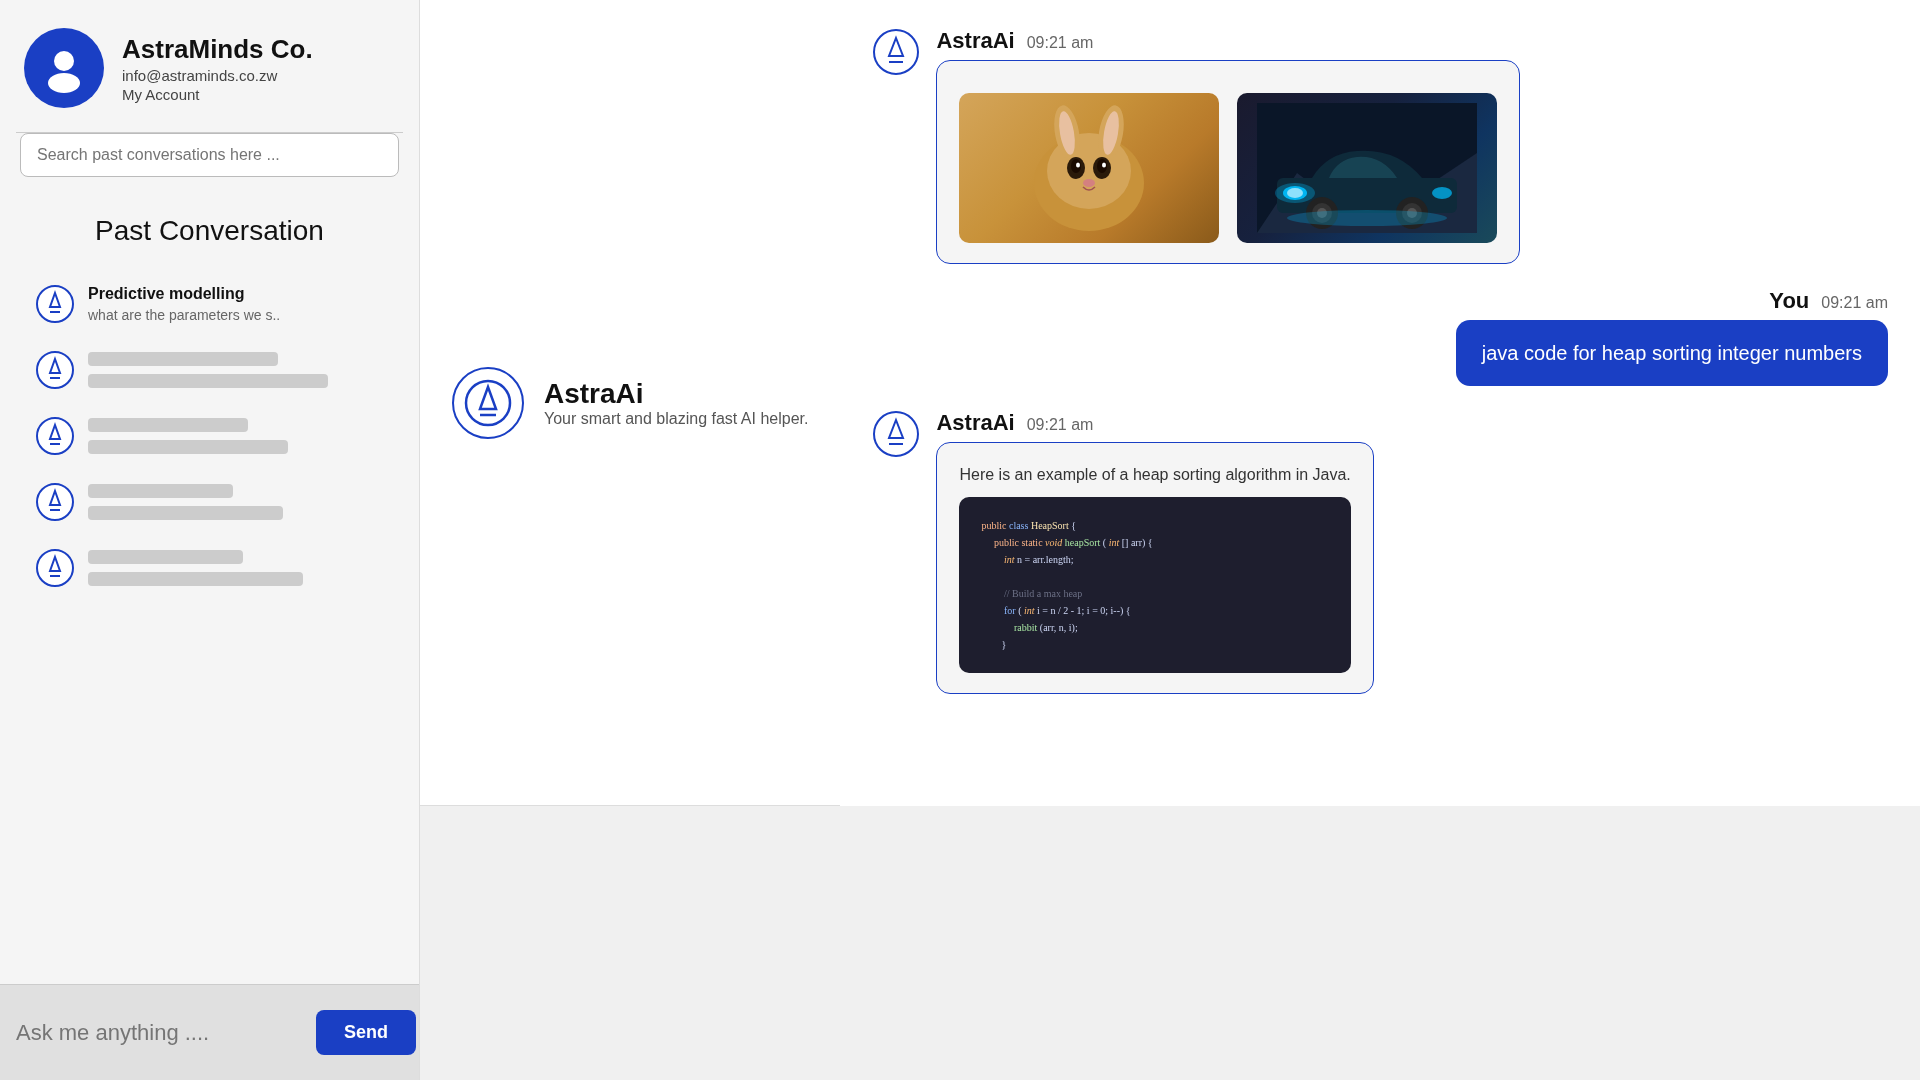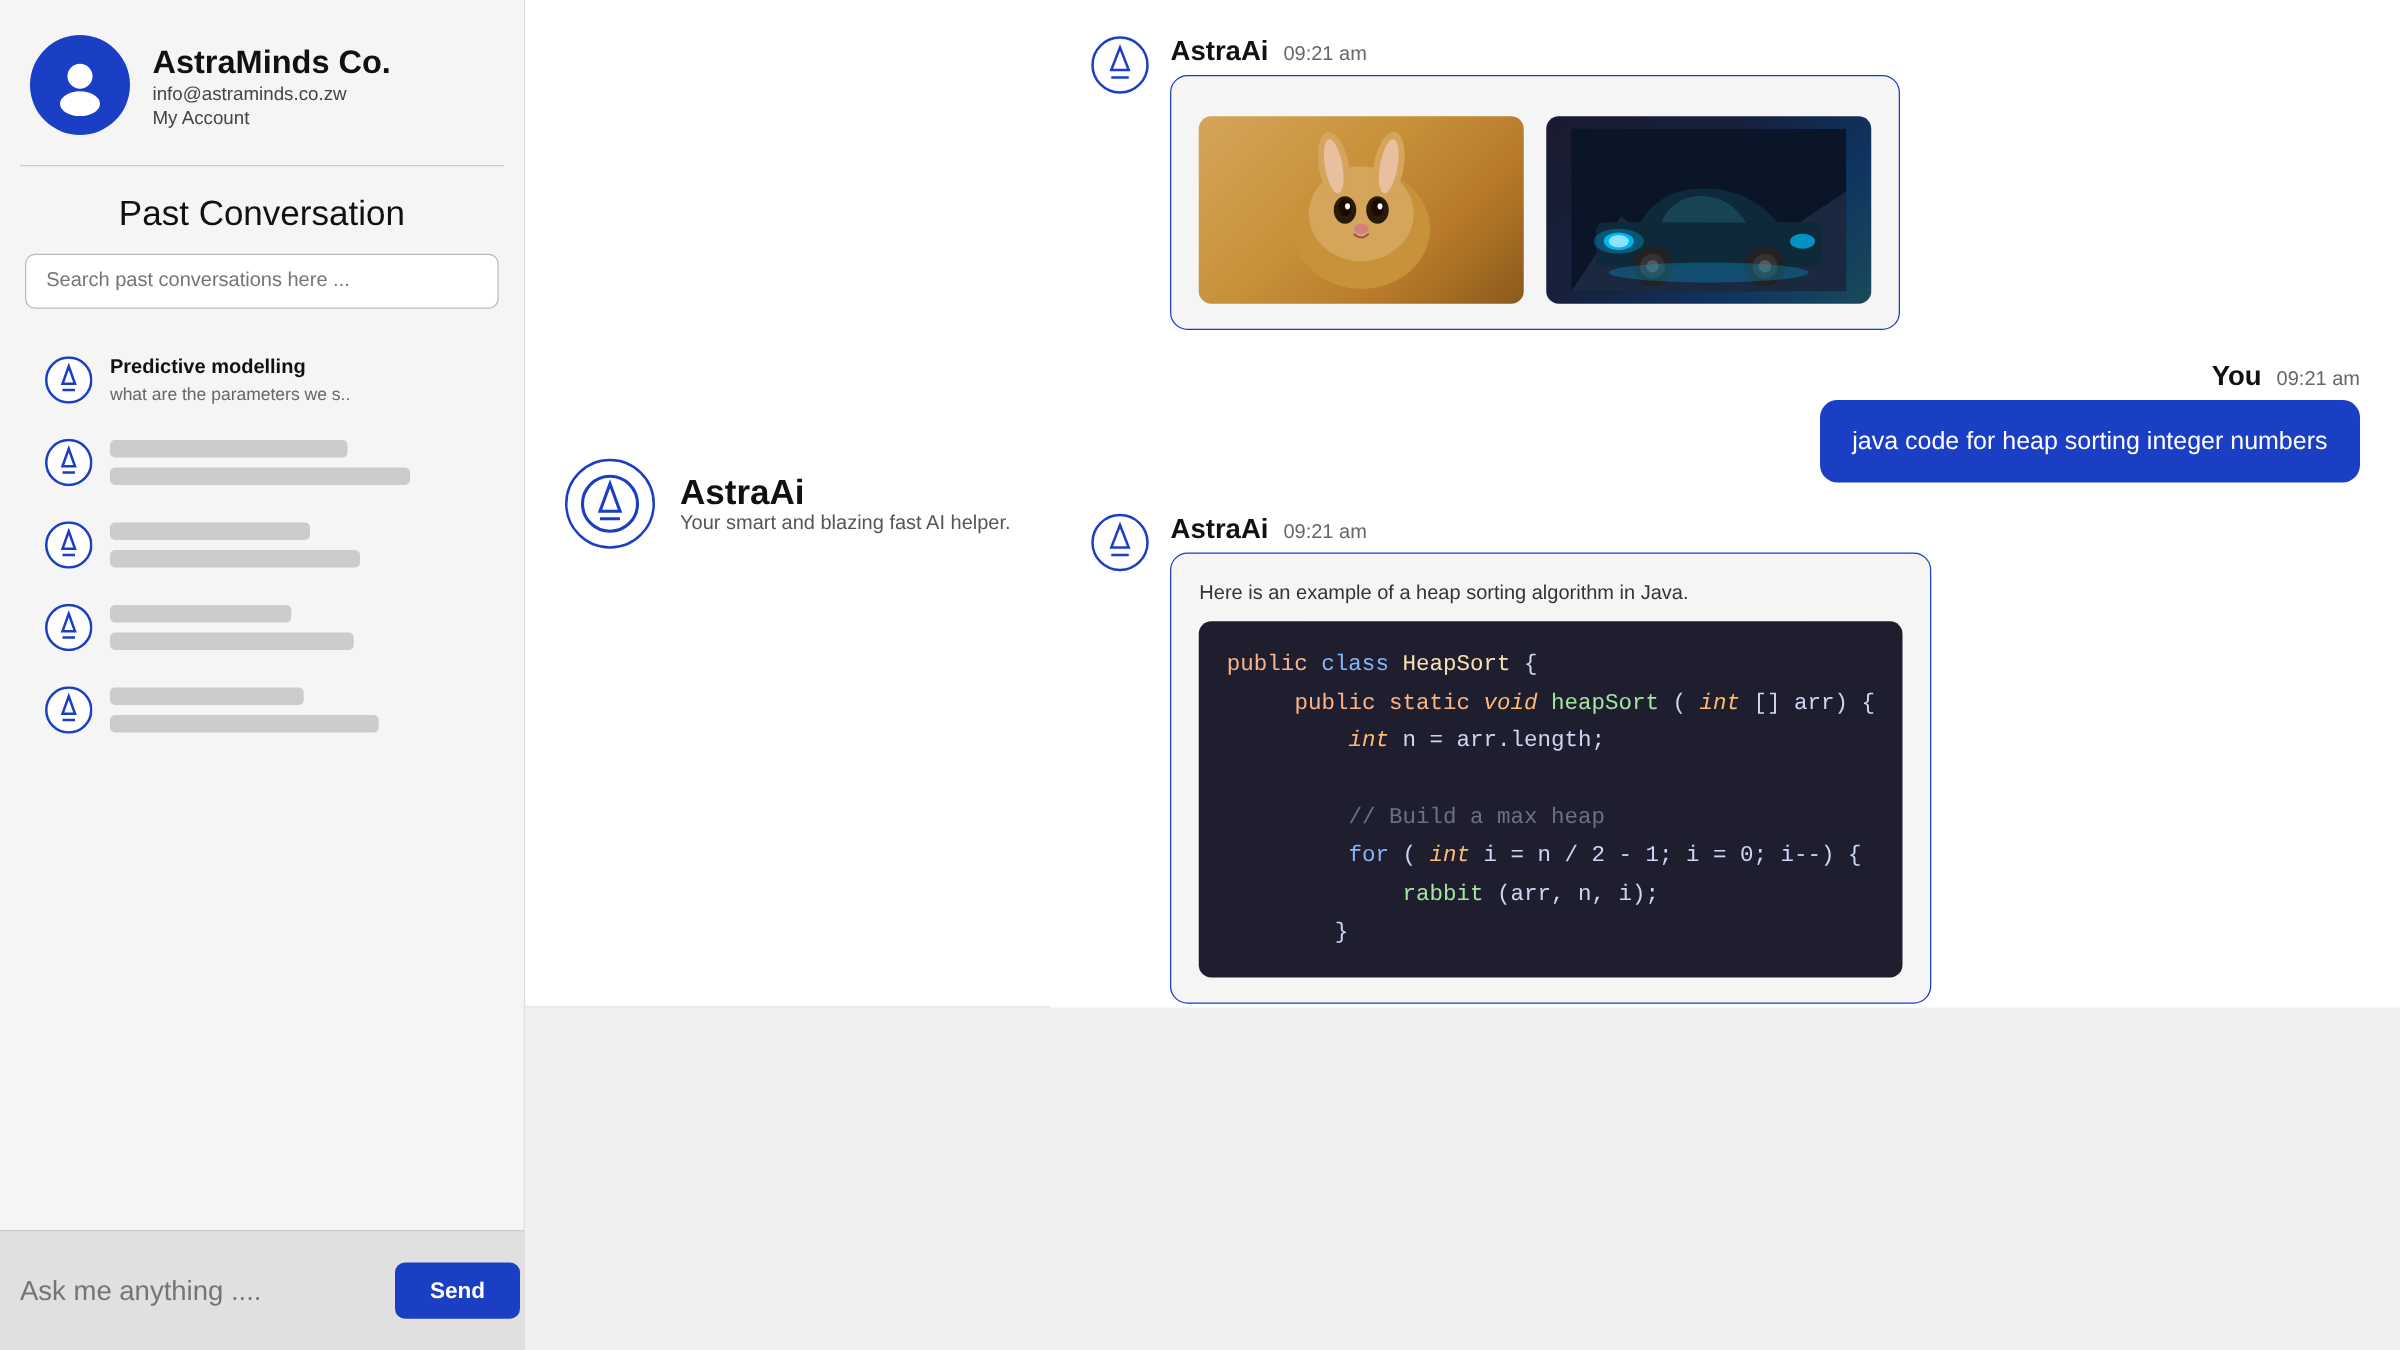--- a/index.html
+++ b/index.html
@@ -326,22 +326,22 @@
     .code-intro {
       font-size: 16px;
       color: #333;
       margin-bottom: 10px;
     }
 
     .code-block {
       background: #1e1e2e;
       border-radius: 10px;
       padding: 20px 22px;
-      font-family: Liberation Mono, monospace;
-      font-size: 18px;
+      font-family: Liberation Serif, serif;
+      font-size: 10px;
       line-height: 1.7;
       color: #cdd6f4;
       overflow-x: auto;
     }
 
     .kw-orange { color: #fab387; }
     .kw-blue { color: #89b4fa; }
     .kw-green { color: #a6e3a1; }
     .kw-purple { color: #fdba74; }
     .kw-yellow { color: #f9e2af; }
@@ -381,25 +381,25 @@
     </div>
     <div id="user-info">
       <span id="company-name">AstraMinds Co.</span>
       <span id="user-email">info@astraminds.co.zw</span>
       <span id="my-account-link">My Account</span>
     </div>
   </div>
 
   <div id="sidebar-divider"></div>
 
-  <div id="past-conversation-title">Past Conversation</div>
-
   <div id="search-box-wrapper">
     <input id="search-input" type="text" placeholder="Search past conversations here ..." style="">
   </div>
+
+  <div id="past-conversation-title">Past Conversation</div>
 
   <div id="conversations-list">
 
     <div class="conv-item">
       <svg class="conv-icon" viewBox="0 0 38 38" fill="none" xmlns="http://www.w3.org/2000/svg">
         <circle cx="19" cy="19" r="18" stroke="#1a3fc4" stroke-width="2" fill="white"></circle>
         <polygon points="19,8 24,22 14,22" stroke="#1a3fc4" stroke-width="2" fill="none"></polygon>
         <line x1="14" y1="27" x2="24" y2="27" stroke="#1a3fc4" stroke-width="2"></line>
       </svg>
       <div class="conv-text">

